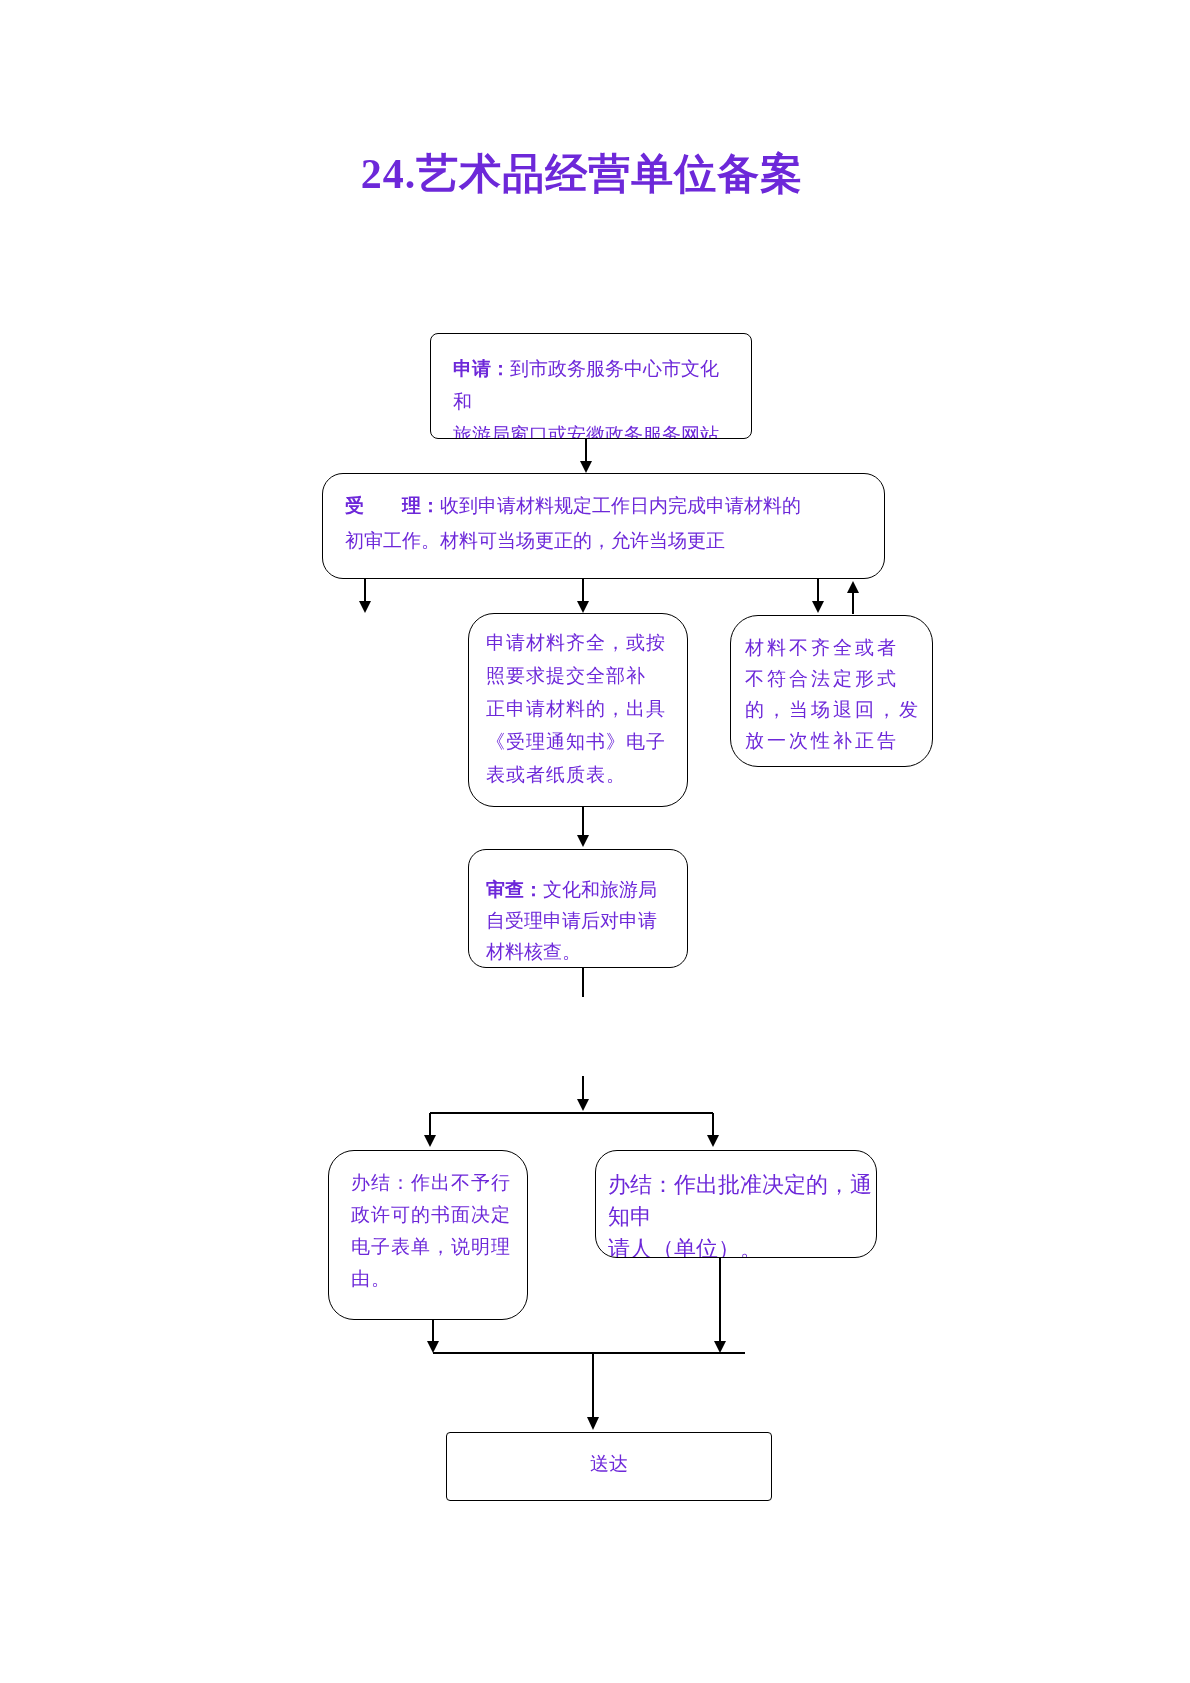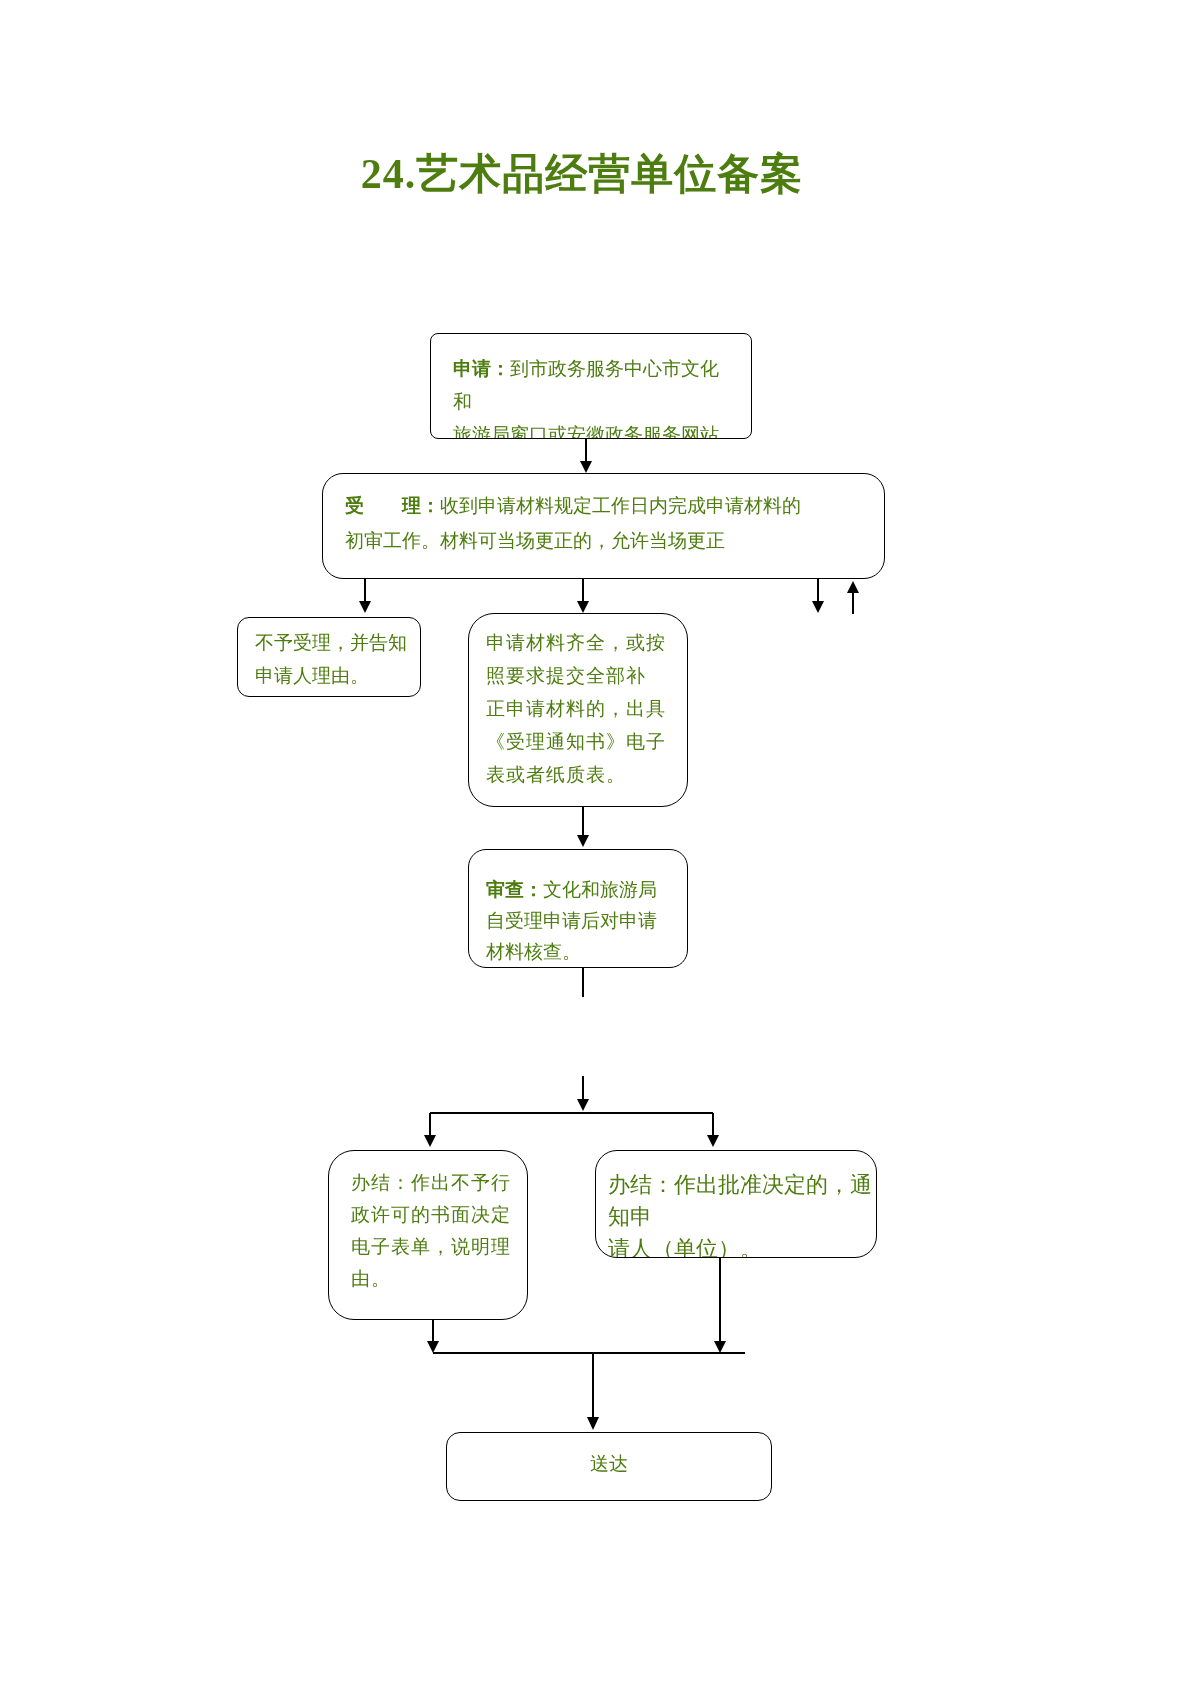--- a/index.html
+++ b/index.html
@@ -2,21 +2,21 @@
 <html><head>
 <meta charset="utf-8">
 <style>
   html,body{margin:0;padding:0;background:#ffffff;}
   #page{
     position:relative;
     width:1190px;
     height:1683px;
     background:#ffffff;
     font-family:"Liberation Serif","DejaVu Serif",serif;
-    color:#4d7c0f;
+    color:#6d28d9;
     overflow:hidden;
   }
   
   .doc-title{
     position:absolute;
     left:0; top:146;
     top:146px;
     width:1164px;
     text-align:center;
     font-size:42px;
@@ -46,21 +46,21 @@
   .box .txt{white-space:pre-line;}
   .n-apply   {left:430px; top:333px; width:322px; height:106px; border-radius:8px; padding:18px 14px 0 22px;}
   .n-accept  {left:322px; top:473px; width:563px; height:106px; border-radius:21px; padding:14px 4px 0 22px; line-height:35px;}
   .n-reject  {left:237px; top:617px; width:184px; height:80px;  border-radius:12px; padding:8px 6px 0 17px;}
   .n-complete{left:468px; top:613px; width:220px; height:194px; border-radius:26px; padding:12px 17px 0 17px; letter-spacing:1px;}
   .n-incomplete{left:730px; top:615px; width:203px; height:152px; border-radius:28px; padding:16px 6px 0 14px; line-height:31px; letter-spacing:3px;}
   .n-review  {left:468px; top:849px; width:220px; height:119px; border-radius:18px; padding:24px 6px 0 17px; line-height:31px;}
   .n-decision{left:468px; top:997px; width:236px; height:79px;  border-radius:18px; padding:10px 6px 0 17px; line-height:31px;}
   .n-deny    {left:328px; top:1150px; width:200px; height:170px; border-radius:26px; padding:16px 6px 16px 22px; line-height:32px; letter-spacing:1px;}
   .n-approve {left:595px; top:1150px; width:282px; height:108px; border-radius:22px; padding:18px 4px 0 12px; line-height:32px; font-size:22px;}
-  .n-deliver {left:446px; top:1432px; width:326px; height:69px;  border-radius:14px; padding:14px 0 0 0; text-align:center;}
+  .n-deliver {left:446px; top:1432px; width:326px; height:69px;  border-radius:4px; padding:14px 0 0 0; text-align:center;}
   
   .page-num{
     position:absolute;
     left:0; top:1558px;
     width:1120px;
     text-align:center;
     font-size:21px;
     font-family:"Liberation Sans","DejaVu Sans",sans-serif;
   }
 </style>
@@ -138,33 +138,35 @@
     <span class="lbl">申请：</span><span class="txt">到市政务服务中心市文化和
 旅游局窗口或安徽政务服务网站提
 交</span>
   </div>
 
   <div class="box n-accept">
     <span class="lbl">受　　理：</span><span class="txt">收到申请材料规定工作日内完成申请材料的
 初审工作。材料可当场更正的，允许当场更正</span>
   </div>
 
-  <div class="box n-reject">
-    <span class="txt">不予受理，并告知
-申请人理由。</span>
-  </div>
 
   <div class="box n-complete">
     <span class="txt">申请材料齐全，或按
 照要求提交全部补
 正申请材料的，出具
 《受理通知书》电子
 表或者纸质表。</span>
   </div>
 
+  <div class="box n-incomplete">
+    <span class="txt">材料不齐全或者
+不符合法定形式
+的，当场退回，发
+放一次性补正告</span>
+  </div>
 
   <div class="box n-review">
     <span class="lbl">审查：</span><span class="txt">文化和旅游局
 自受理申请后对申请
 材料核查。</span>
   </div>
 
 
   <div class="box n-deny">
     <span class="txt">办结：作出不予行

